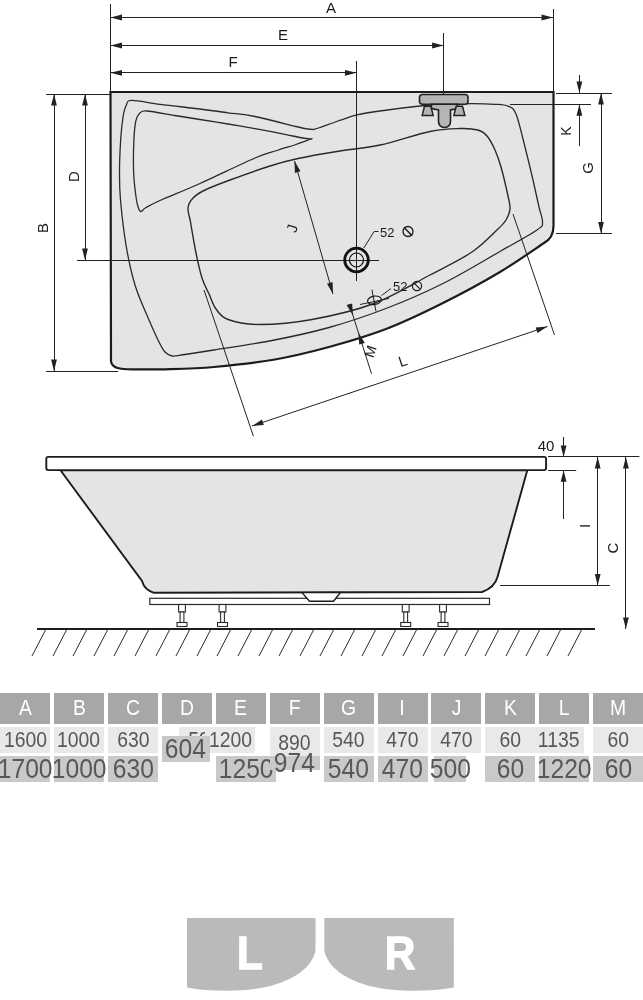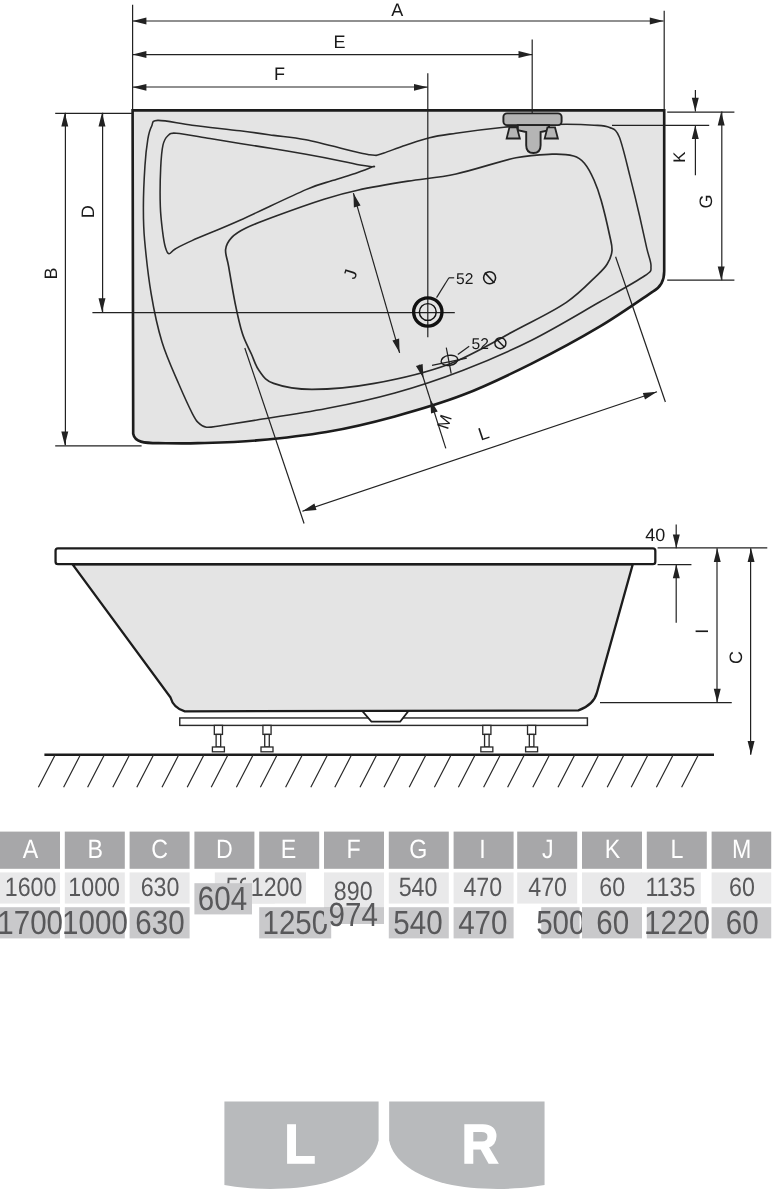--- a/index.html
+++ b/index.html
@@ -263,21 +263,21 @@
     </div>
 <div class="cell r2" style="left:269.6px;top:756.4px;width:50.0px;height:14px">
       <span>974</span>
     </div>
 <div class="cell r2" style="left:323.6px;top:756.4px;width:50.0px;height:25.5px">
       <span>540</span>
     </div>
 <div class="cell r2" style="left:377.5px;top:756.4px;width:50.0px;height:25.5px">
       <span>470</span>
     </div>
-<div class="cell r2" style="left:451px;top:756.4px;width:32px;height:25.5px">
+<div class="cell r2" style="left:434px;top:756.4px;width:32px;height:25.5px">
       <span>500</span>
     </div>
 <div class="cell r2" style="left:485.4px;top:756.4px;width:50.0px;height:25.5px">
       <span>60</span>
     </div>
 <div class="cell r2" style="left:539.3px;top:756.4px;width:50.0px;height:25.5px">
       <span>1220</span>
     </div>
 <div class="cell r2" style="left:593.2px;top:756.4px;width:50.0px;height:25.5px">
       <span>60</span>

